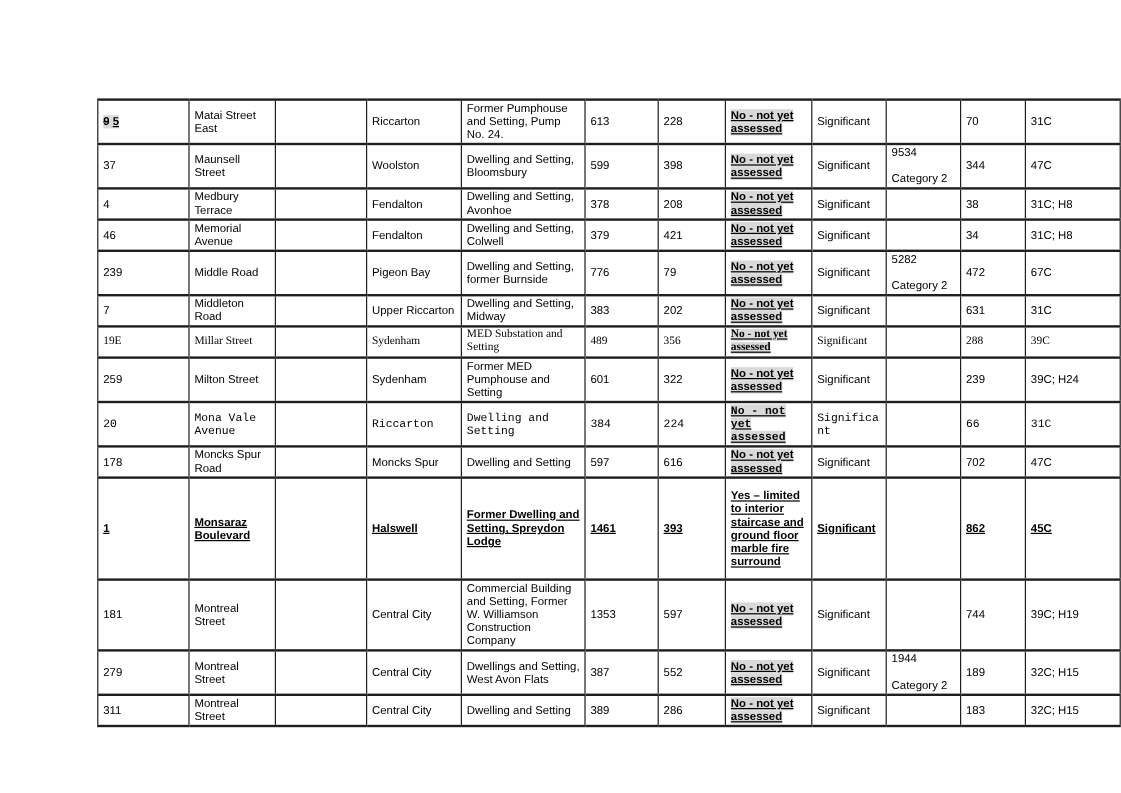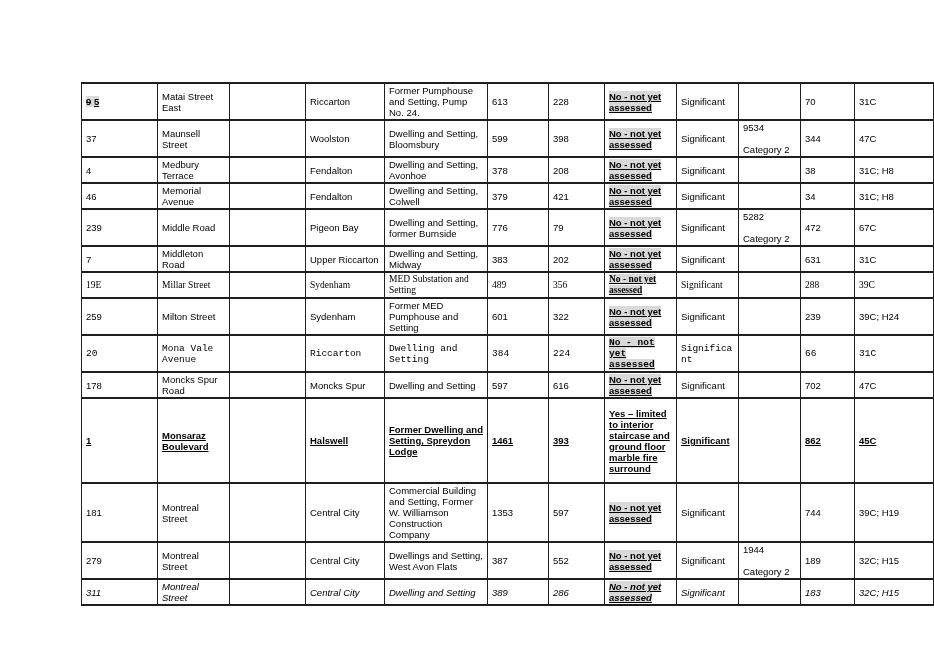--- a/index.html
+++ b/index.html
@@ -225,21 +225,21 @@
           <td><span>387</span></td>
           <td><span>552</span></td>
           <td><span class="b u hl">No - not yet assessed</span></td>
           <td><span>Significant</span></td>
           <td><span>1944
 
 Category 2</span></td>
           <td><span>189</span></td>
           <td><span>32C; H15</span></td>
         </tr>
-        <tr style="height: 22px; font-style: italic;">
+        <tr style="height: 22px;">
           <td><span>311</span></td>
           <td><span>Montreal Street</span></td>
           <td></td>
           <td><span>Central City</span></td>
           <td><span>Dwelling and Setting</span></td>
           <td><span>389</span></td>
           <td><span>286</span></td>
           <td><span class="b u hl">No - not yet assessed</span></td>
           <td><span>Significant</span></td>
           <td></td>

